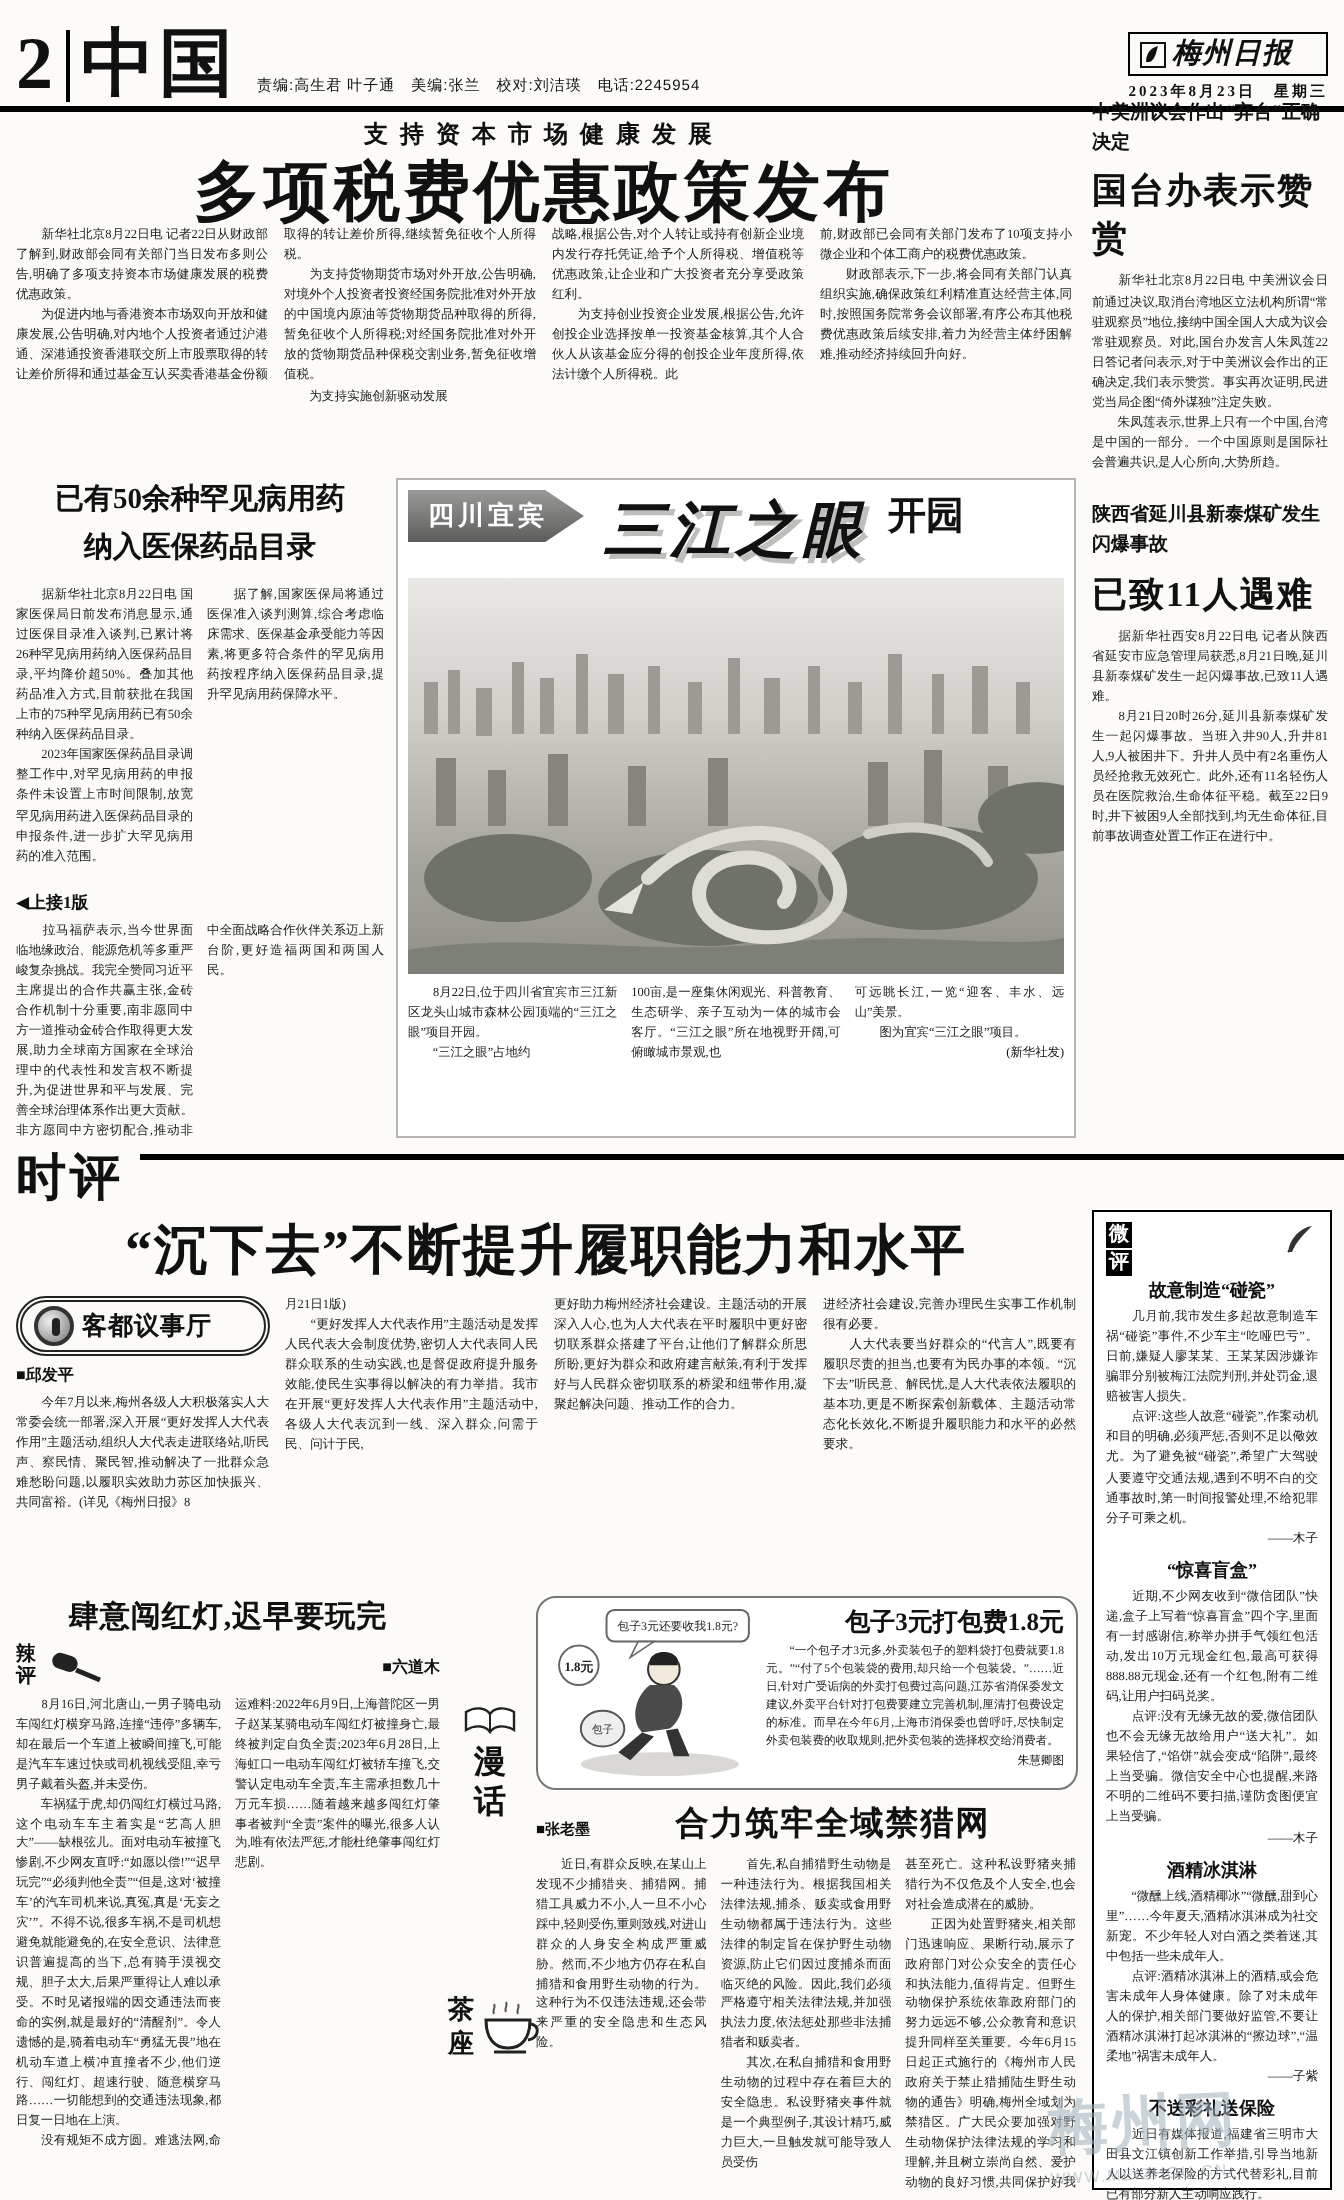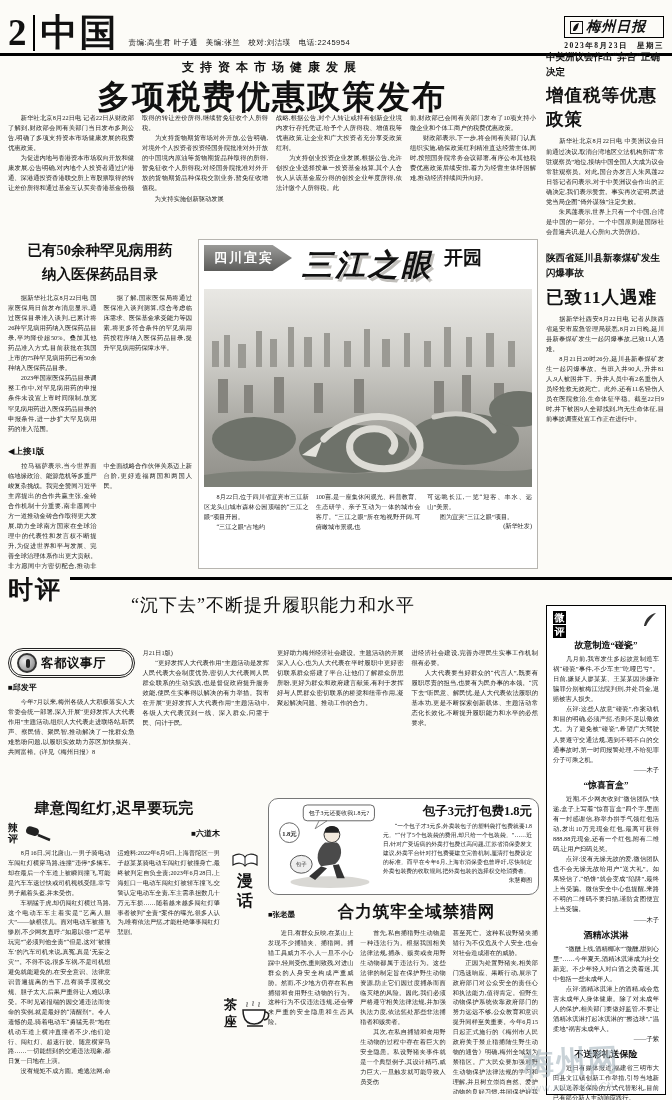--- a/index.html
+++ b/index.html
@@ -60,21 +60,21 @@
   .rail-kicker { font-size:9.5px; font-weight:bold; line-height:1.55; }
   .rail-head { font-size:17.5px; font-weight:900; letter-spacing:1px; margin:4px 0 5px; }
   .rail-body { margin-bottom:14px; }
 
   
   #sp-hdr { left:8px; top:577px; width:664px; display:flex; }
   #sp-title { font-size:25px; font-weight:900; letter-spacing:2px; line-height:1; }
   #sp-rule-wrap { flex:1; margin-left:8px; }
   #sp-rule { height:3px; background:#000; }
   #sp-credits { font-size:7.5px; margin-top:2px; letter-spacing:.5px; }
-  #sp-headline { left:8px; top:593px; width:530px; text-align:center; font-size:18px; font-weight:400; letter-spacing:1px; }
+  #sp-headline { left:8px; top:607px; width:530px; text-align:center; font-size:27px; font-weight:700; letter-spacing:1px; }
   #op-cols { left:8px; top:648px; width:530px; height:149px; display:flex; gap:8px; overflow:hidden; }
   #op-cols > div.col { flex:1; }
   #badge { border:3px double #222; border-radius:20px; height:30px; display:flex; align-items:center; padding:0 6px; gap:4px; }
   #badge-icon { width:20px; height:20px; border-radius:50%; background:radial-gradient(circle at 35% 35%,#eee,#777); border:2px solid #333; position:relative; flex:0 0 auto; }
   #badge-icon:after { content:""; position:absolute; left:7px; top:4px; width:4px; height:9px; background:#222; border-radius:2px; }
   #badge-label { font-size:12.5px; font-weight:900; letter-spacing:.5px; }
   .author { font-size:8px; font-weight:bold; margin:4px 0; }
 
   
   #weiping { left:546px; top:605px; width:120px; height:490px; border:1.5px solid #000; padding:5px 6px; background:#fff; }
@@ -233,21 +233,21 @@
         <span class="txt" style="font-size:6.2px; line-height:1.6; display:block;">可远眺长江,一览“迎客、丰水、远山”美景。
 　　图为宜宾“三江之眼”项目。</span>
         <span id="feat-credit" style="font-size:6.2px;">(新华社发)</span>
       </div>
     </div>
   </div>
 
   <div id="rail" class="abs">
     <div class="rail-story">
       <div class="rail-kicker">中美洲议会作出“弃台”正确决定</div>
-      <div class="rail-head">增值税等优惠政策</div>
+      <div class="rail-head">国台办表示赞赏</div>
       <div class="rail-body txt small">　　新华社北京8月22日电 中美洲议会日前通过决议,取消台湾地区立法机构所谓“常驻观察员”地位,接纳中国全国人大成为议会常驻观察员。对此,国台办发言人朱凤莲22日答记者问表示,对于中美洲议会作出的正确决定,我们表示赞赏。事实再次证明,民进党当局企图“倚外谋独”注定失败。
 　　朱凤莲表示,世界上只有一个中国,台湾是中国的一部分。一个中国原则是国际社会普遍共识,是人心所向,大势所趋。</div>
     </div>
     <div class="rail-story">
       <div class="rail-kicker">陕西省延川县新泰煤矿发生闪爆事故</div>
       <div class="rail-head">已致11人遇难</div>
       <div class="rail-body txt small">　　据新华社西安8月22日电 记者从陕西省延安市应急管理局获悉,8月21日晚,延川县新泰煤矿发生一起闪爆事故,已致11人遇难。
 　　8月21日20时26分,延川县新泰煤矿发生一起闪爆事故。当班入井90人,升井81人,9人被困井下。升井人员中有2名重伤人员经抢救无效死亡。此外,还有11名轻伤人员在医院救治,生命体征平稳。截至22日9时,井下被困9人全部找到,均无生命体征,目前事故调查处置工作正在进行中。</div>
     </div>
   </div>

